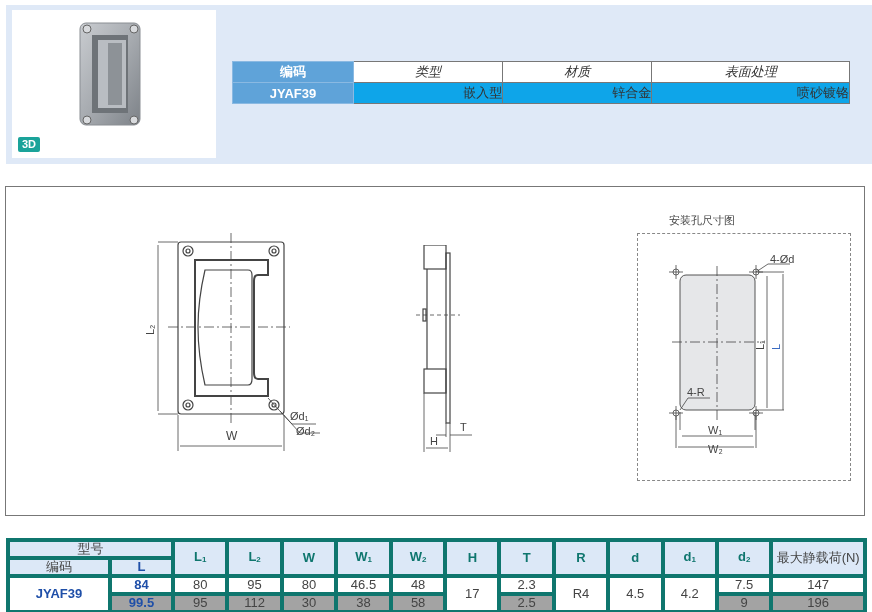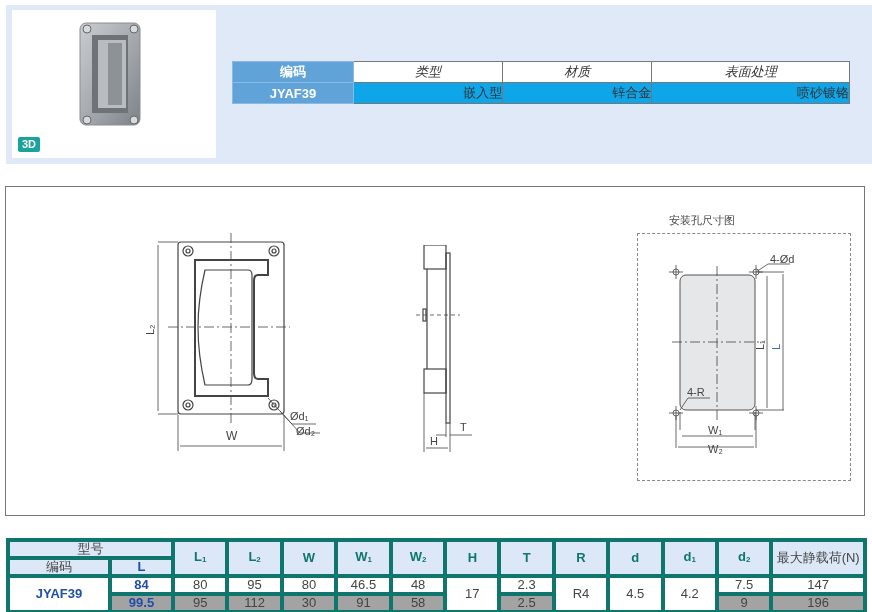--- a/index.html
+++ b/index.html
@@ -205,20 +205,20 @@
     <td rowspan="2">4.5</td>
     <td rowspan="2">4.2</td>
     <td>7.5</td>
     <td>147</td>
   </tr>
   <tr class="pink">
     <td class="blue pink">99.5</td>
     <td class="pink">95</td>
     <td class="pink">112</td>
     <td class="pink">30</td>
-    <td class="pink">91</td>
+    <td class="pink">38</td>
     <td class="pink">58</td>
     <td class="pink">2.5</td>
     <td class="pink">9</td>
     <td class="pink">196</td>
   </tr>
 </tbody>
   </table>
 
 </body></html>

